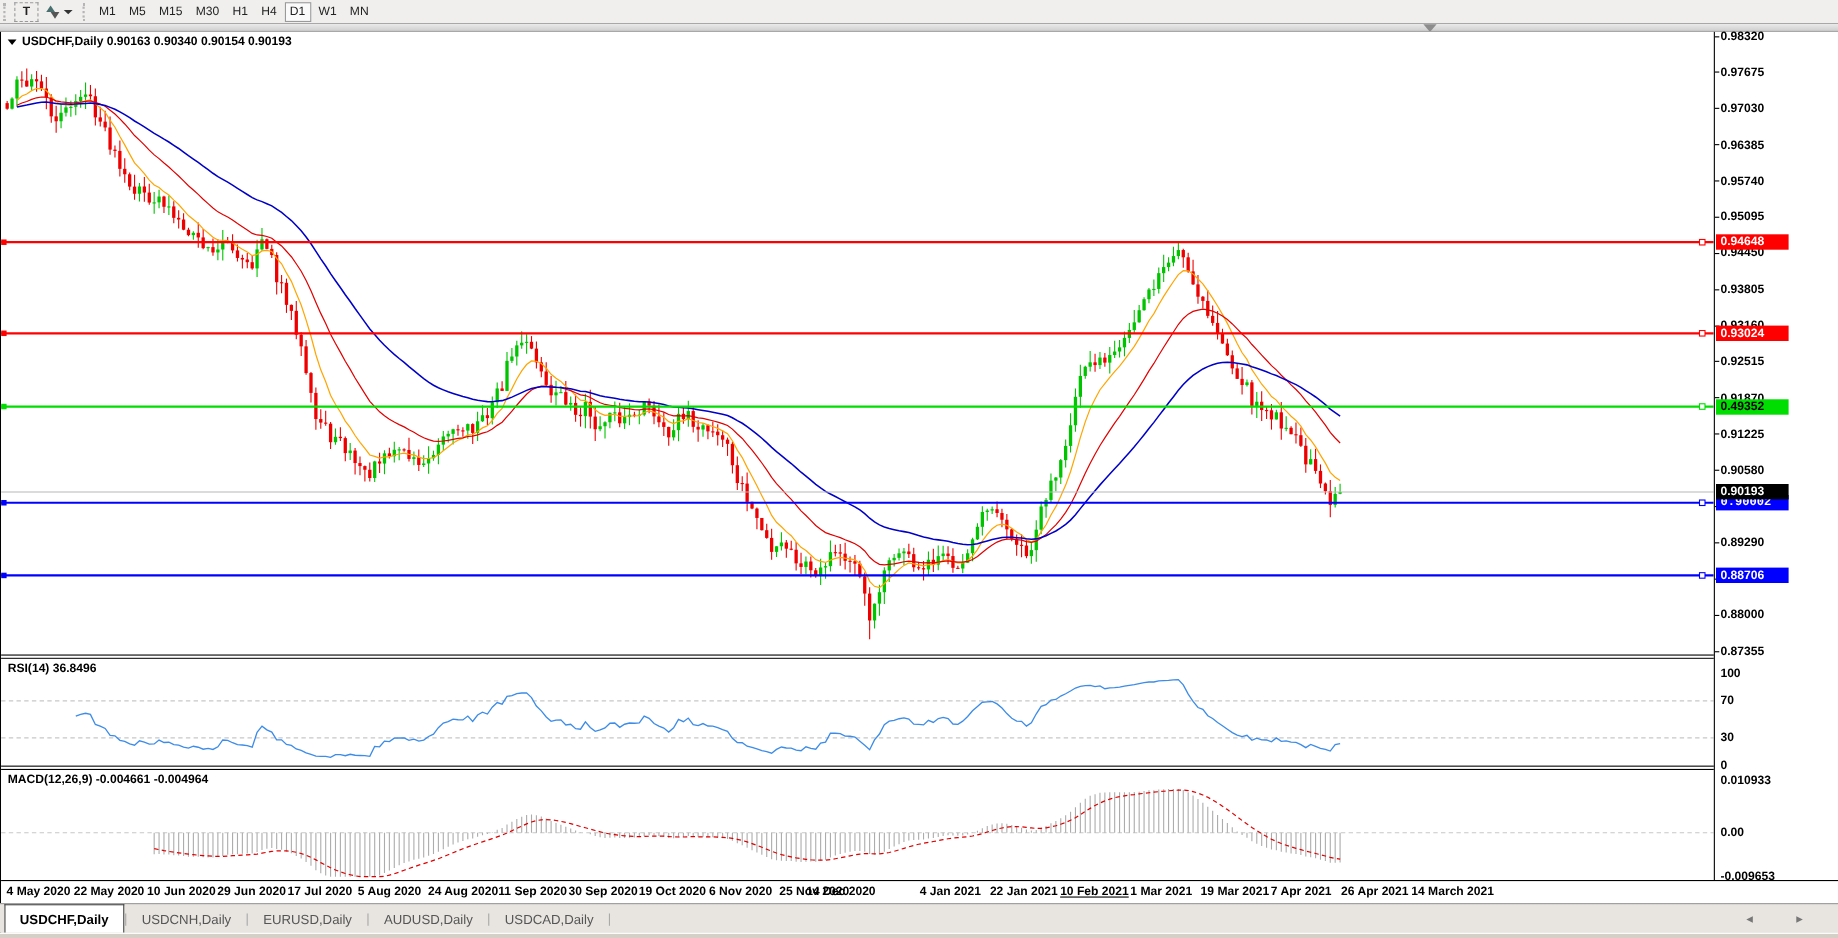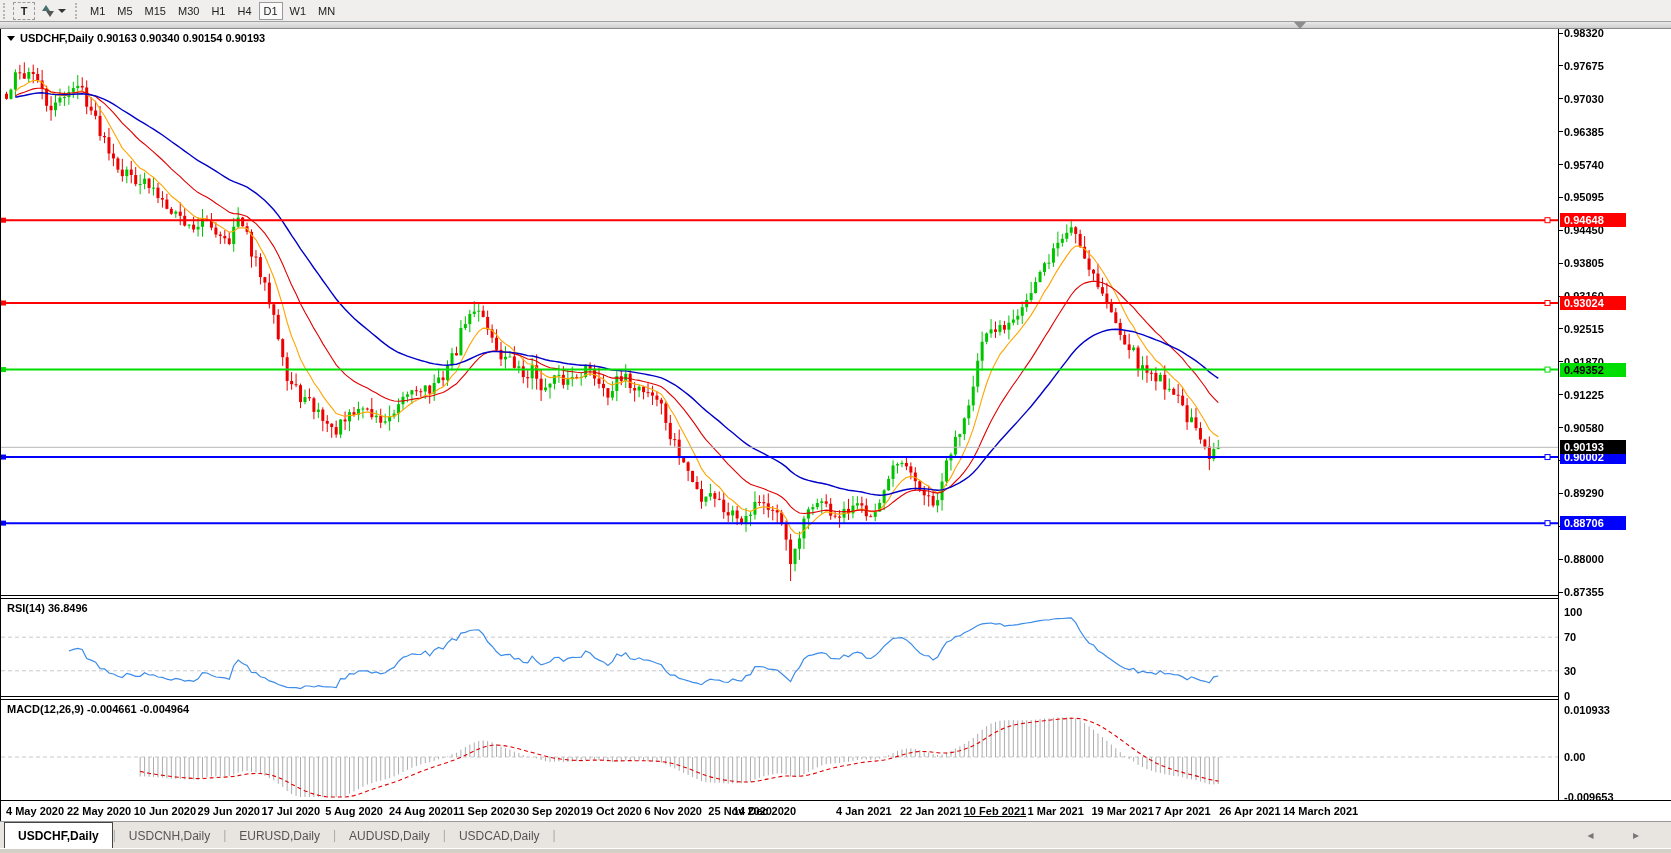--- a/index.html
+++ b/index.html
@@ -979,21 +979,21 @@
         <div class="tick-label" style="top: 458.353px;">0.89290</div>
         <div class="tick-dash" style="top: 496.735px;"></div>
         <div class="tick-label" style="top: 491.235px;">0.88645</div>
         <div class="tick-dash" style="top: 529.618px;"></div>
         <div class="tick-label" style="top: 524.118px;">0.88000</div>
         <div class="tick-dash" style="top: 562.5px;"></div>
         <div class="tick-label" style="top: 557px;">0.87355</div>
         <div class="price-tag" style="top: 184.2px; background: rgb(255, 0, 0); color: rgb(255, 255, 255);">0.94648</div>
         <div class="price-tag" style="top: 266.992px; background: rgb(255, 0, 0); color: rgb(255, 255, 255);">0.93024</div>
         <div class="price-tag" style="top: 333.573px; background: rgb(0, 221, 0); color: rgb(0, 0, 0);">0.49352</div>
-        <div class="price-tag" style="top: 421.055px; background: rgb(0, 0, 255); color: rgb(255, 255, 255);">0.90002</div>
+        <div class="price-tag" style="top: 421.055px; background: rgb(0, 0, 255); color: rgb(255, 255, 255); font-family: Liberation Mono, monospace;">0.90002</div>
         <div class="price-tag" style="top: 487.125px; background: rgb(0, 0, 255); color: rgb(255, 255, 255);">0.88706</div>
         <div class="price-tag" style="top: 411.318px; background: rgb(0, 0, 0); color: rgb(255, 255, 255);">0.90193</div>
         <div class="tick-label" style="top: 577px;">100</div>
         <div class="tick-label" style="top: 602.2px;">70</div>
         <div class="tick-label" style="top: 635.8px;">30</div>
         <div class="tick-label" style="top: 661px;">0</div>
         <div class="tick-label" style="top: 674.999px;">0.010933</div>
         <div class="tick-label" style="top: 722px;">0.00</div>
         <div class="tick-label" style="top: 762px;">-0.009653</div>
       </div>

